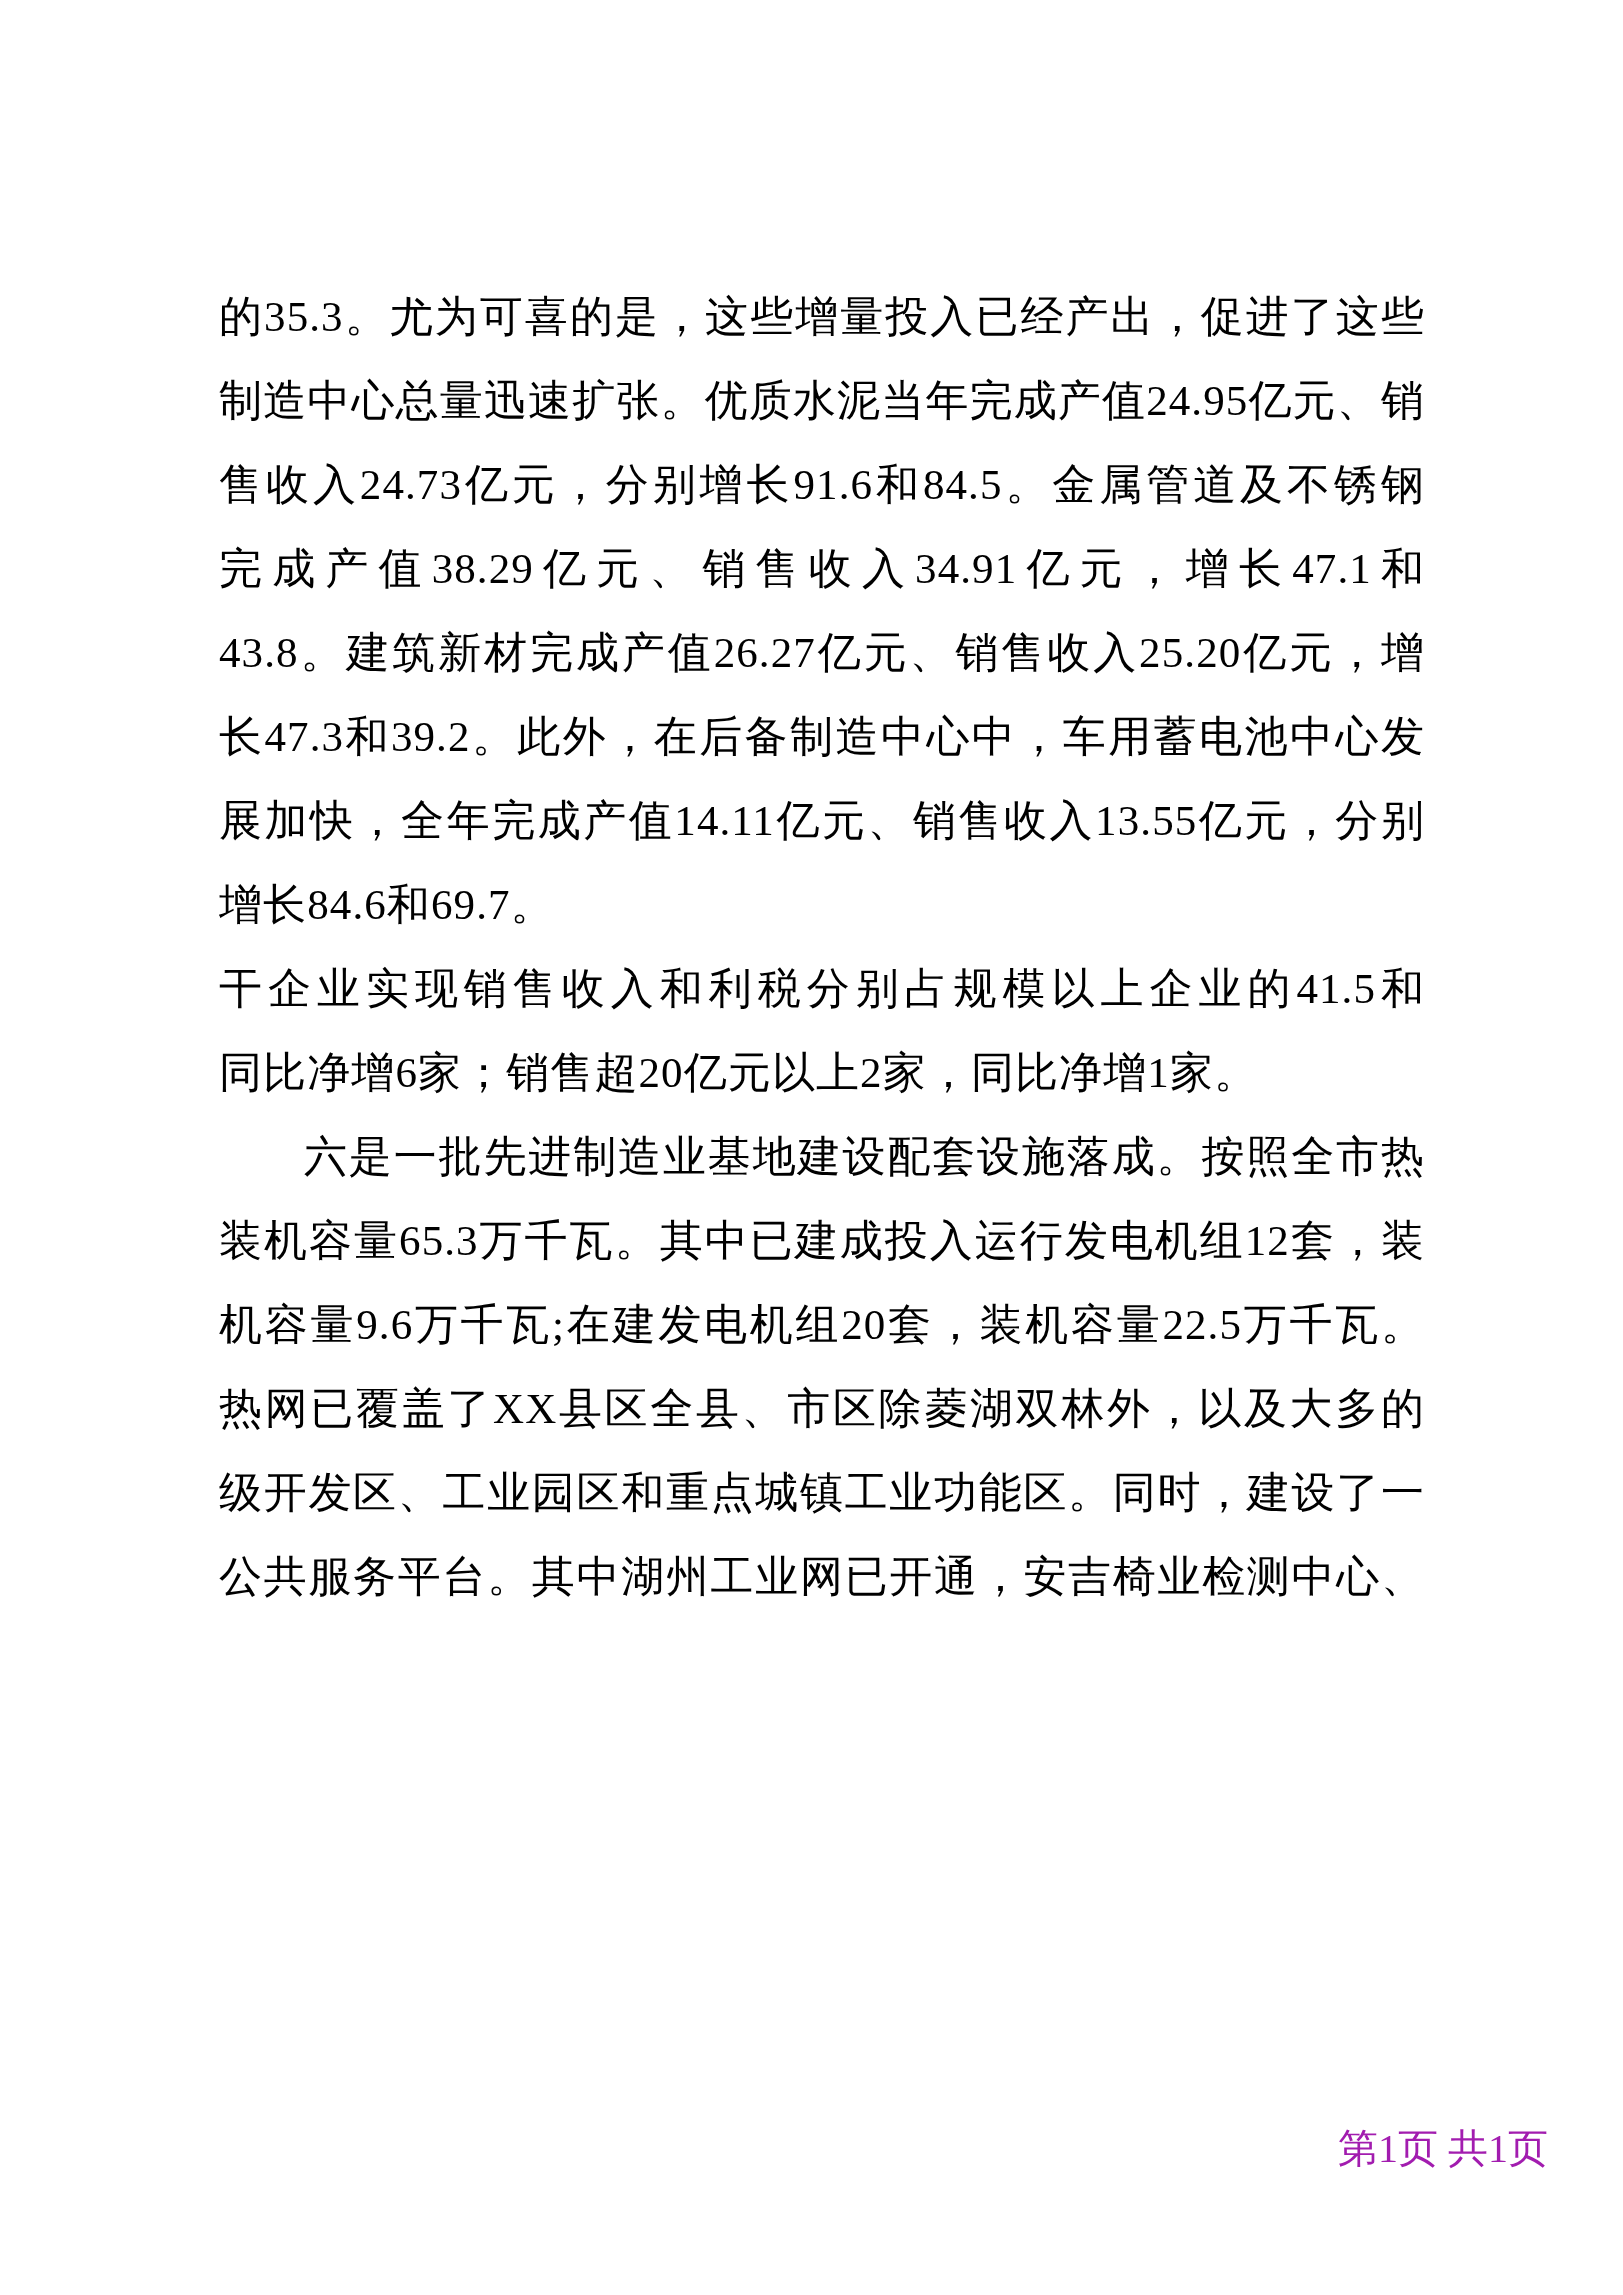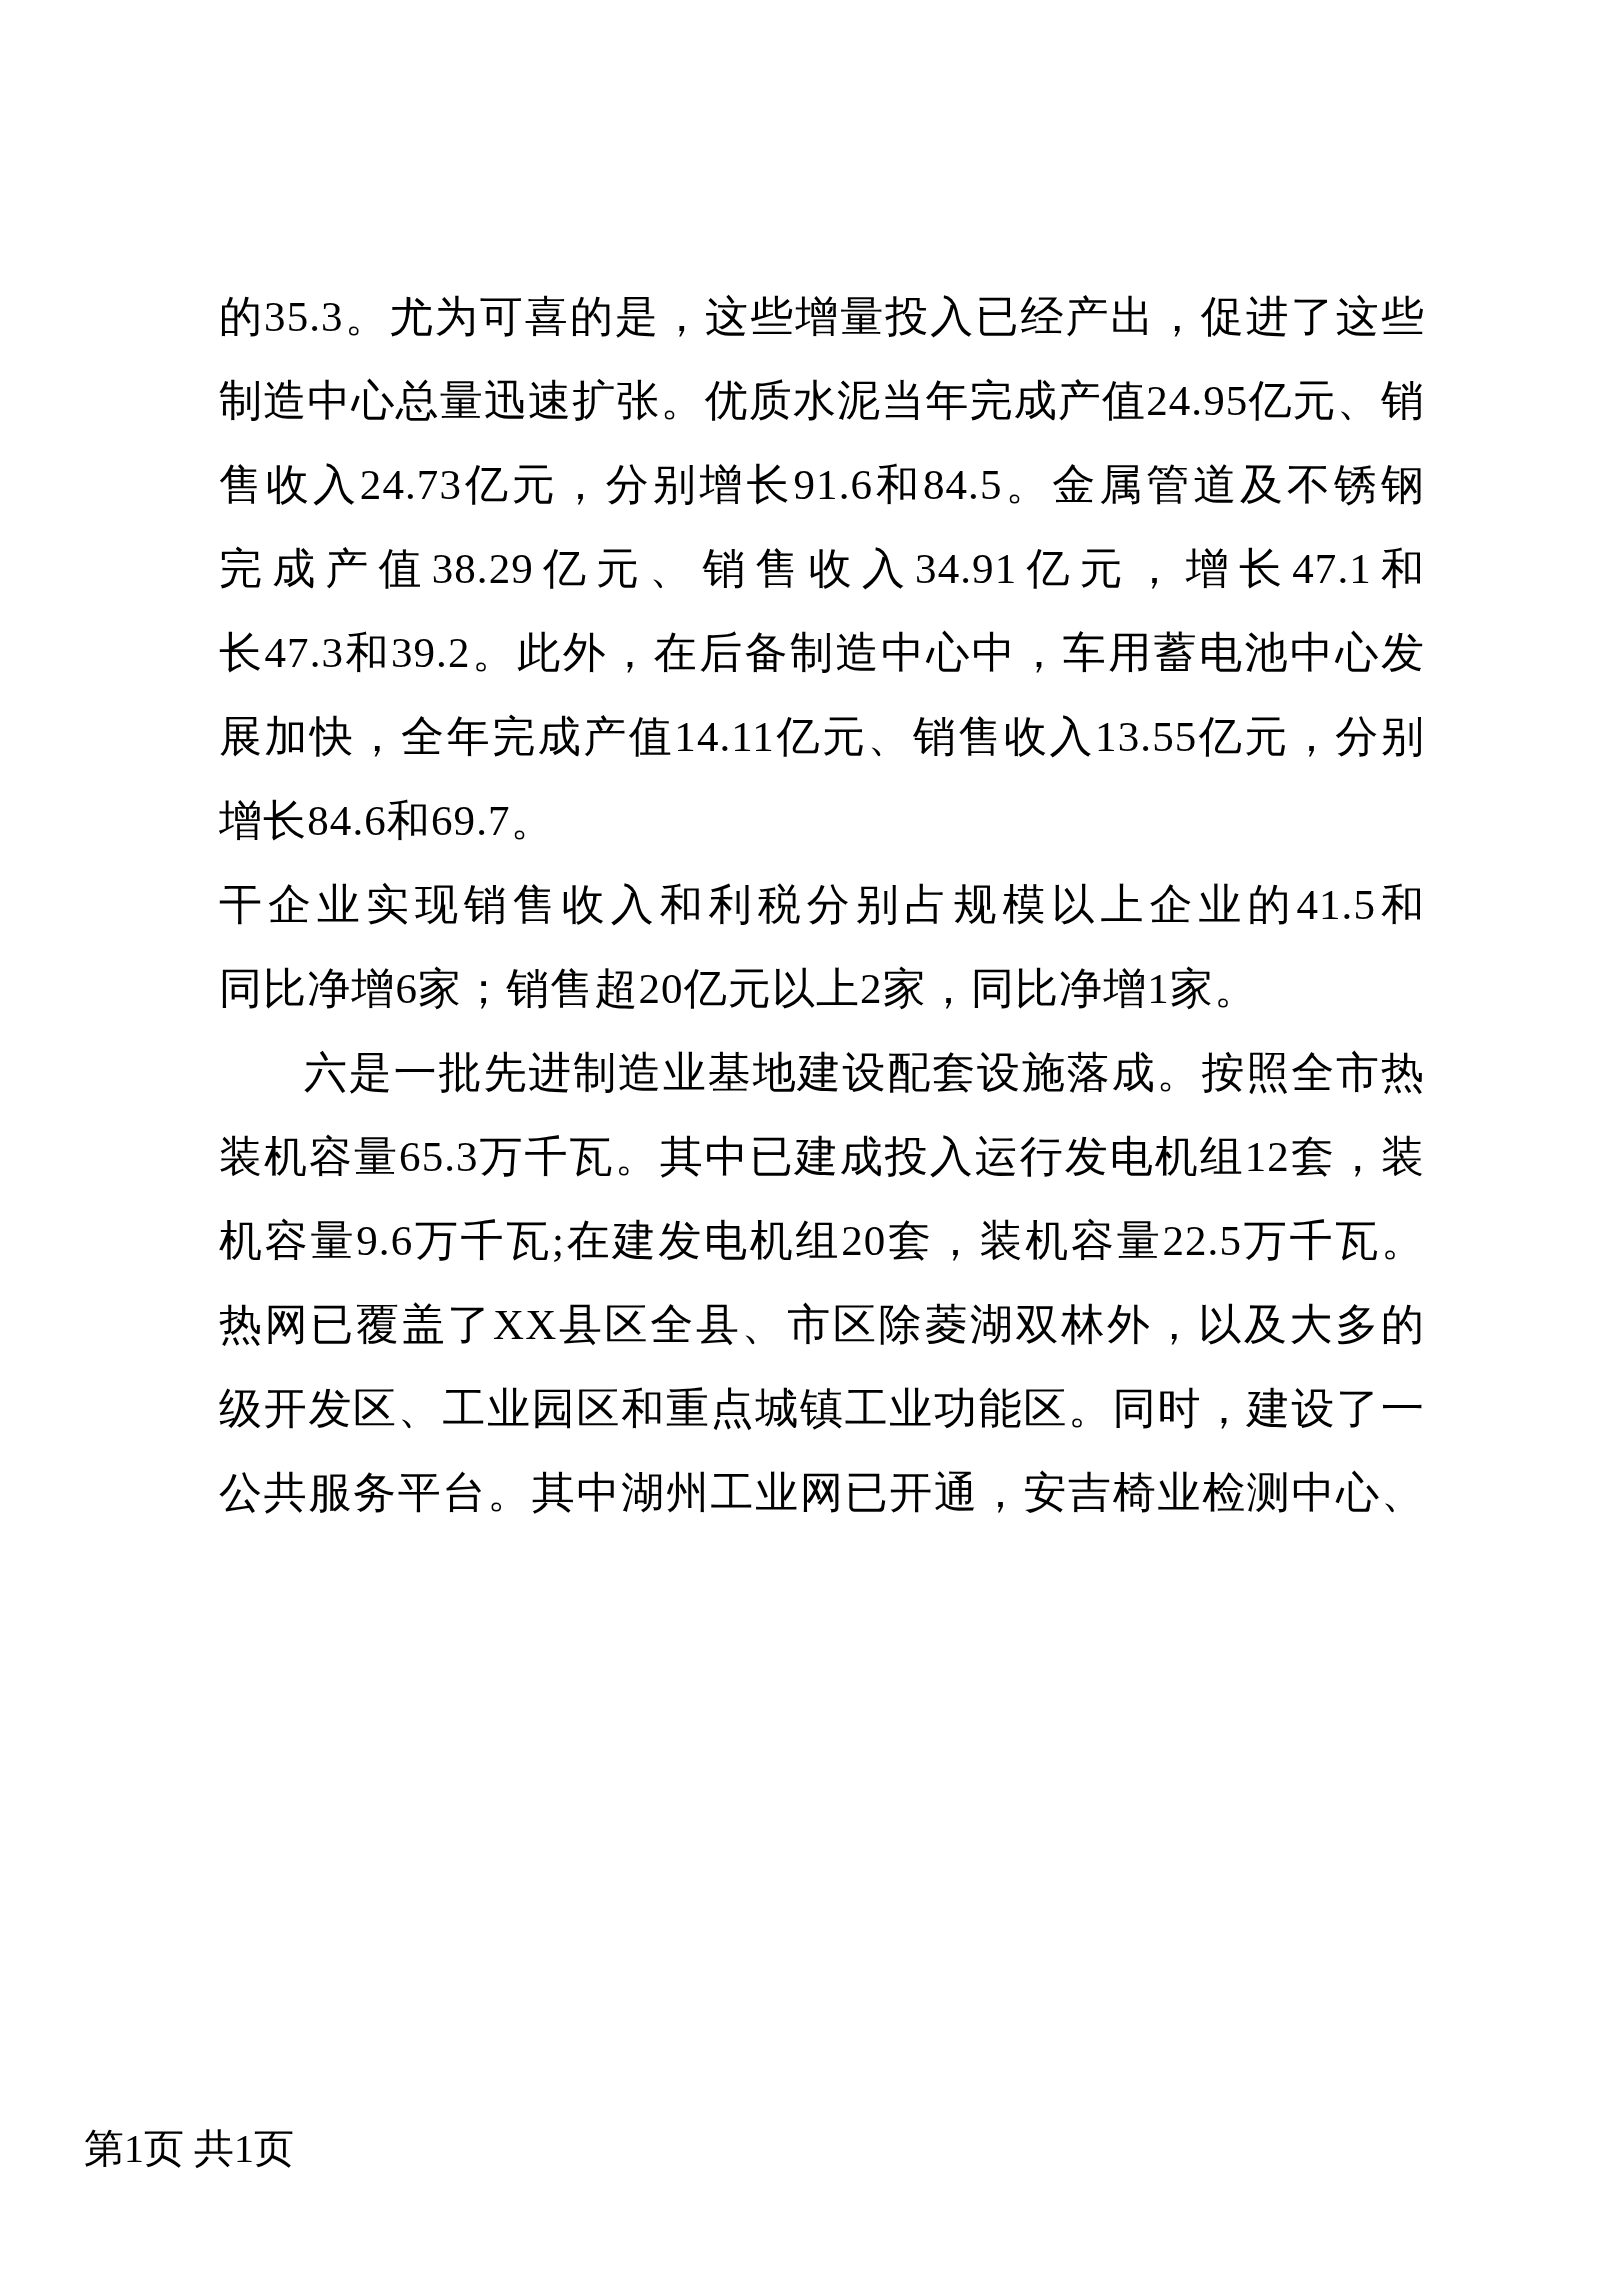--- a/index.html
+++ b/index.html
@@ -41,35 +41,36 @@
     .line.indent {
       text-indent: 85px;
     }
     .page-footer {
       position: absolute;
       left: 0;
       right: 0;
       top: 2124px;
       height: 50px;
       line-height: 50px;
-      text-align: left;
+      text-align: right;
       text-indent: 84px;
       font-size: 40px;
-      color: #000000;
+      color: #a21caf;
     }
   </style>
 </head>
 <body>
 
 <div class="page">
   <div class="body-text">
       <div class="line justify">的35.3。尤为可喜的是，这些增量投入已经产出，促进了这些</div>
       <div class="line justify">制造中心总量迅速扩张。优质水泥当年完成产值24.95亿元、销</div>
       <div class="line justify">售收入24.73亿元，分别增长91.6和84.5。金属管道及不锈钢</div>
       <div class="line justify">完成产值38.29亿元、销售收入34.91亿元，增长47.1和</div>
+      <div class="line justify">43.8。建筑新材完成产值26.27亿元、销售收入25.20亿元，增</div>
       <div class="line justify">长47.3和39.2。此外，在后备制造中心中，车用蓄电池中心发</div>
       <div class="line justify">展加快，全年完成产值14.11亿元、销售收入13.55亿元，分别</div>
       <div class="line plain">增长84.6和69.7。</div>
       <div class="line justify">干企业实现销售收入和利税分别占规模以上企业的41.5和43.8。</div>
       <div class="line plain">同比净增6家；销售超20亿元以上2家，同比净增1家。</div>
       <div class="line justify indent">六是一批先进制造业基地建设配套设施落成。按照全市热电</div>
       <div class="line justify">装机容量65.3万千瓦。其中已建成投入运行发电机组12套，装</div>
       <div class="line justify">机容量9.6万千瓦;在建发电机组20套，装机容量22.5万千瓦。</div>
       <div class="line justify">热网已覆盖了XX县区全县、市区除菱湖双林外，以及大多的省</div>
       <div class="line justify">级开发区、工业园区和重点城镇工业功能区。同时，建设了一批</div>

